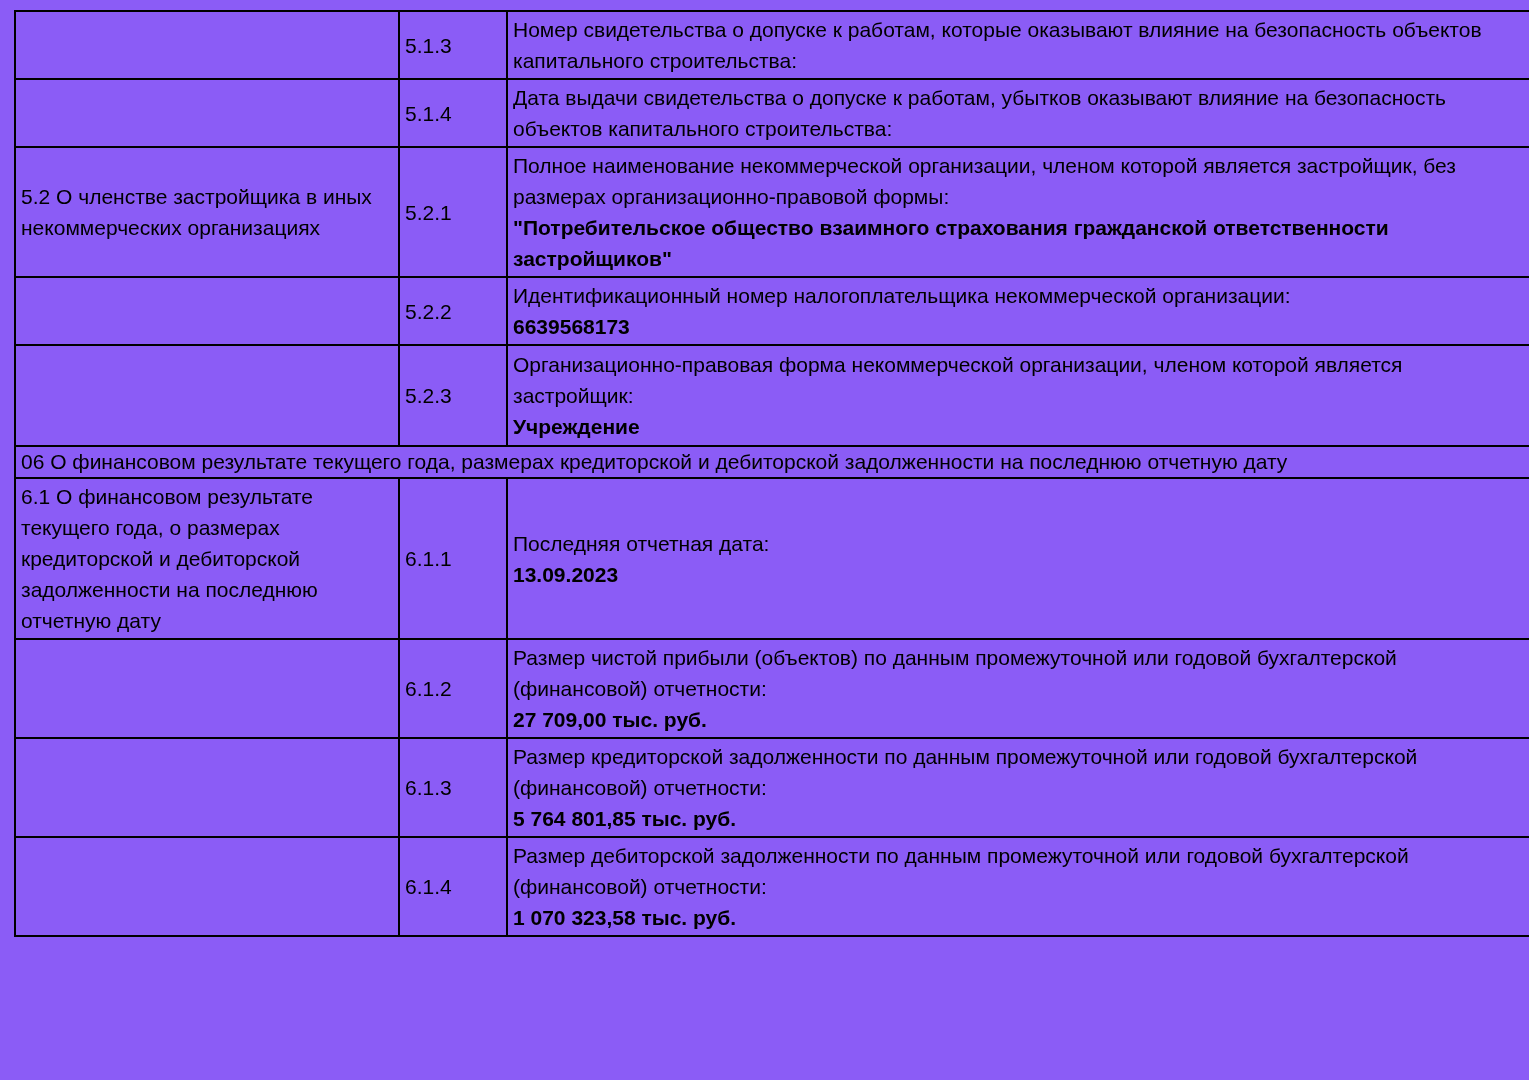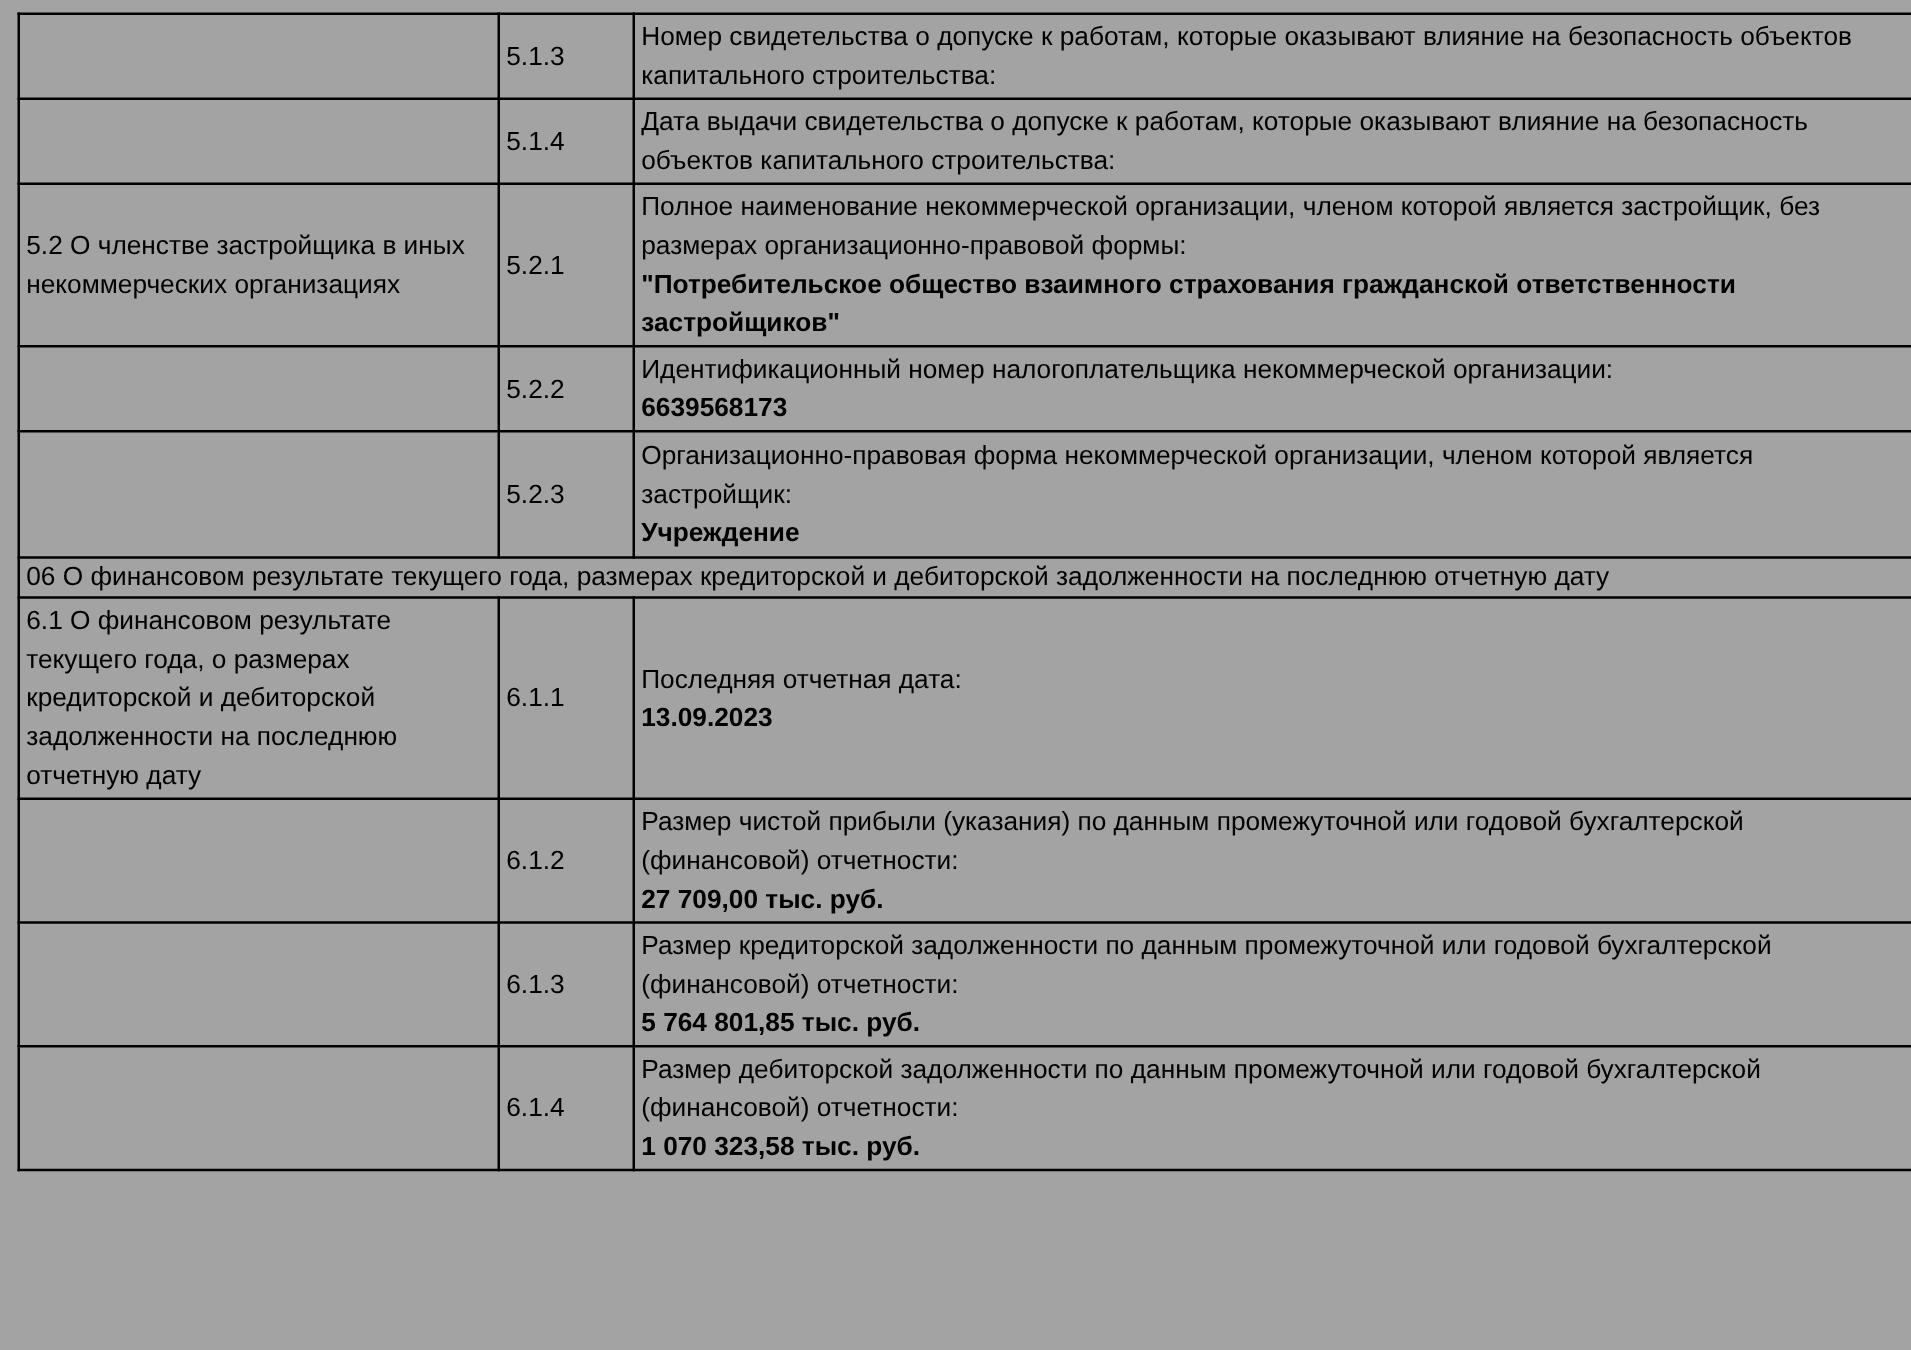--- a/index.html
+++ b/index.html
@@ -4,21 +4,21 @@
   <style>
     html, body {
       margin: 0;
       padding: 0;
       background: #ffffff;
     }
     .page {
       position: relative;
       width: 1529px;
       height: 1080px;
-      background: #a3a3a3;
+      background: #8b5cf6;
       font-family: "Liberation Sans", sans-serif;
       color: #000000;
       overflow: hidden;
     }
     table.doc-table {
       position: absolute;
       left: 14px;
       top: 10px;
       width: 1504px;
       border-collapse: collapse;
@@ -55,21 +55,21 @@
         <td class="col-text">
           <div>Номер свидетельства о допуске к работам, которые оказывают влияние на безопасность объектов капитального строительства:</div>
           <div class="val"></div>
         </td>
       </tr>
 
       <tr style="height:64px;">
         <td class="col-left"></td>
         <td class="col-num">5.1.4</td>
         <td class="col-text">
-          <div>Дата выдачи свидетельства о допуске к работам, которые оказывают влияние на безопасность объектов капитального строительства:</div>
+          <div>Дата выдачи свидетельства о допуске к работам, убытков оказывают влияние на безопасность объектов капитального строительства:</div>
           <div class="val"></div>
         </td>
       </tr>
 
       <tr style="height:126px;">
         <td class="col-left">5.2 О членстве застройщика в иных некоммерческих организациях</td>
         <td class="col-num">5.2.1</td>
         <td class="col-text">
           <div>Полное наименование некоммерческой организации, членом которой является застройщик, без размерах организационно-правовой формы:</div>
           <div class="val">"Потребительское общество взаимного страхования гражданской ответственности застройщиков"</div>
@@ -104,21 +104,21 @@
         <td class="col-text">
           <div>Последняя отчетная дата:</div>
           <div class="val">13.09.2023</div>
         </td>
       </tr>
 
       <tr style="height:93px;">
         <td class="col-left"></td>
         <td class="col-num">6.1.2</td>
         <td class="col-text">
-          <div>Размер чистой прибыли (указания) по данным промежуточной или годовой бухгалтерской (финансовой) отчетности:</div>
+          <div>Размер чистой прибыли (объектов) по данным промежуточной или годовой бухгалтерской (финансовой) отчетности:</div>
           <div class="val">27 709,00 тыс. руб.</div>
         </td>
       </tr>
 
       <tr style="height:93px;">
         <td class="col-left"></td>
         <td class="col-num">6.1.3</td>
         <td class="col-text">
           <div>Размер кредиторской задолженности по данным промежуточной или годовой бухгалтерской (финансовой) отчетности:</div>
           <div class="val">5 764 801,85 тыс. руб.</div>

